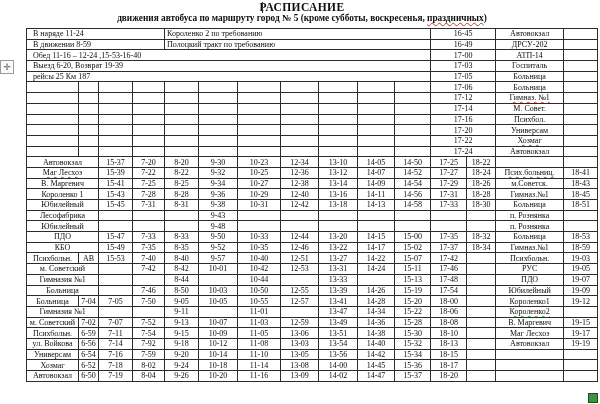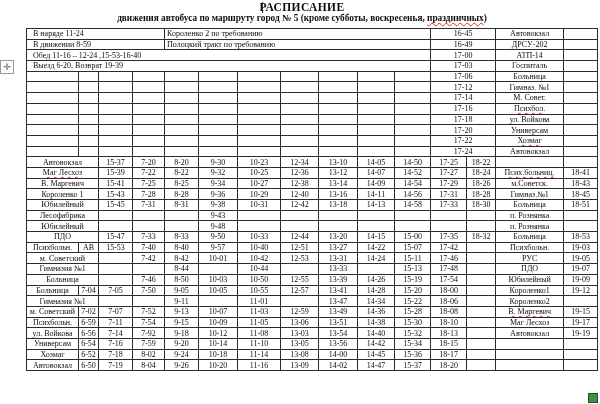--- a/index.html
+++ b/index.html
@@ -72,20 +72,26 @@
         <td>АТП-14</td>
         <td></td>
       </tr>
       <tr>
         <td colspan="11" class="in">Выезд 6-20, Возврат 19-39</td>
         <td colspan="2">17-03</td>
         <td>Госпиталь</td>
         <td></td>
       </tr>
       <tr>
+        <td colspan="11" class="in">рейсы 25  Км 187</td>
+        <td colspan="2">17-05</td>
+        <td>Больница</td>
+        <td></td>
+      </tr>
+      <tr>
         <td></td>
         <td></td>
         <td></td>
         <td></td>
         <td></td>
         <td></td>
         <td></td>
         <td></td>
         <td></td>
         <td></td>
@@ -133,36 +139,20 @@
         <td></td>
         <td></td>
         <td></td>
         <td></td>
         <td></td>
         <td></td>
         <td></td>
         <td></td>
         <td colspan="2">17-16</td>
         <td class="f-red">Психбол.</td>
-        <td></td>
-      </tr>
-      <tr>
-        <td></td>
-        <td></td>
-        <td></td>
-        <td></td>
-        <td></td>
-        <td></td>
-        <td></td>
-        <td></td>
-        <td></td>
-        <td></td>
-        <td></td>
-        <td colspan="2">17-18</td>
-        <td>ул. Войкова</td>
         <td></td>
       </tr>
       <tr>
         <td></td>
         <td></td>
         <td></td>
         <td></td>
         <td></td>
         <td></td>
         <td></td>
@@ -328,20 +318,36 @@
         <td>12-44</td>
         <td>13-20</td>
         <td>14-15</td>
         <td>15-00</td>
         <td>17-35</td>
         <td>18-32</td>
         <td>Больница</td>
         <td>18-53</td>
       </tr>
       <tr>
+        <td colspan="2">КБО</td>
+        <td>15-49</td>
+        <td>7-35</td>
+        <td>8-35</td>
+        <td>9-52</td>
+        <td>10-35</td>
+        <td>12-46</td>
+        <td>13-22</td>
+        <td>14-17</td>
+        <td>15-02</td>
+        <td>17-37</td>
+        <td>18-34</td>
+        <td class="f-red">Гимназ.№1</td>
+        <td>18-59</td>
+      </tr>
+      <tr>
         <td class="f-red">Психбольн.</td>
         <td>АВ</td>
         <td>15-53</td>
         <td>7-40</td>
         <td>8-40</td>
         <td>9-57</td>
         <td>10-40</td>
         <td>12-51</td>
         <td>13-27</td>
         <td>14-22</td>

